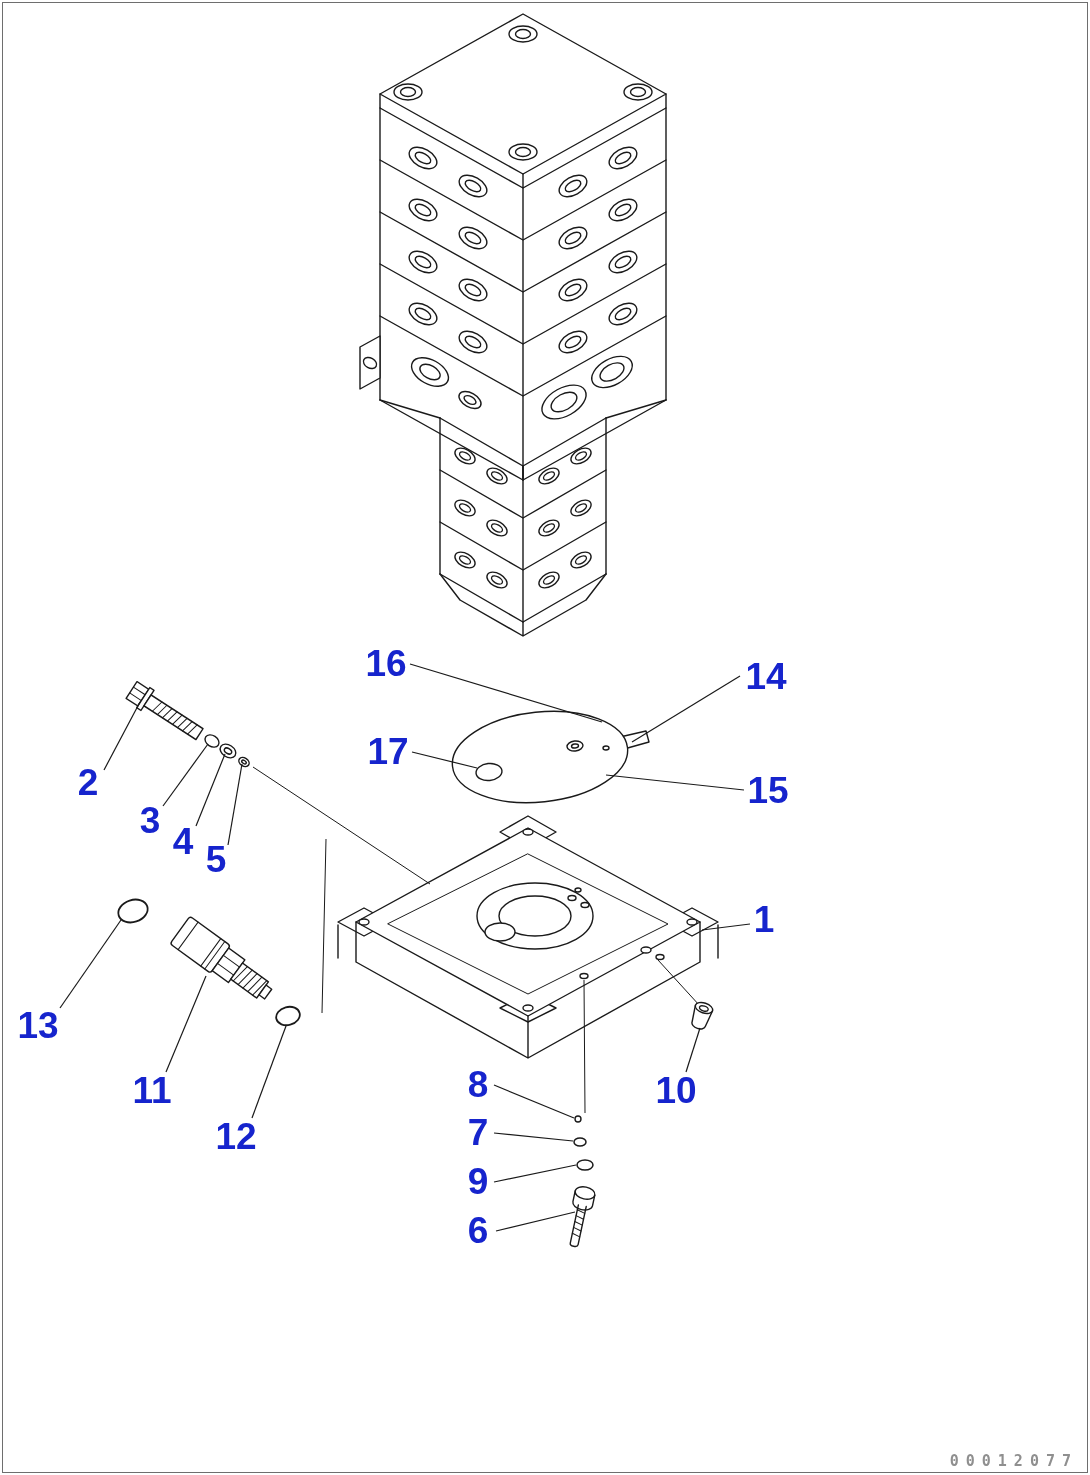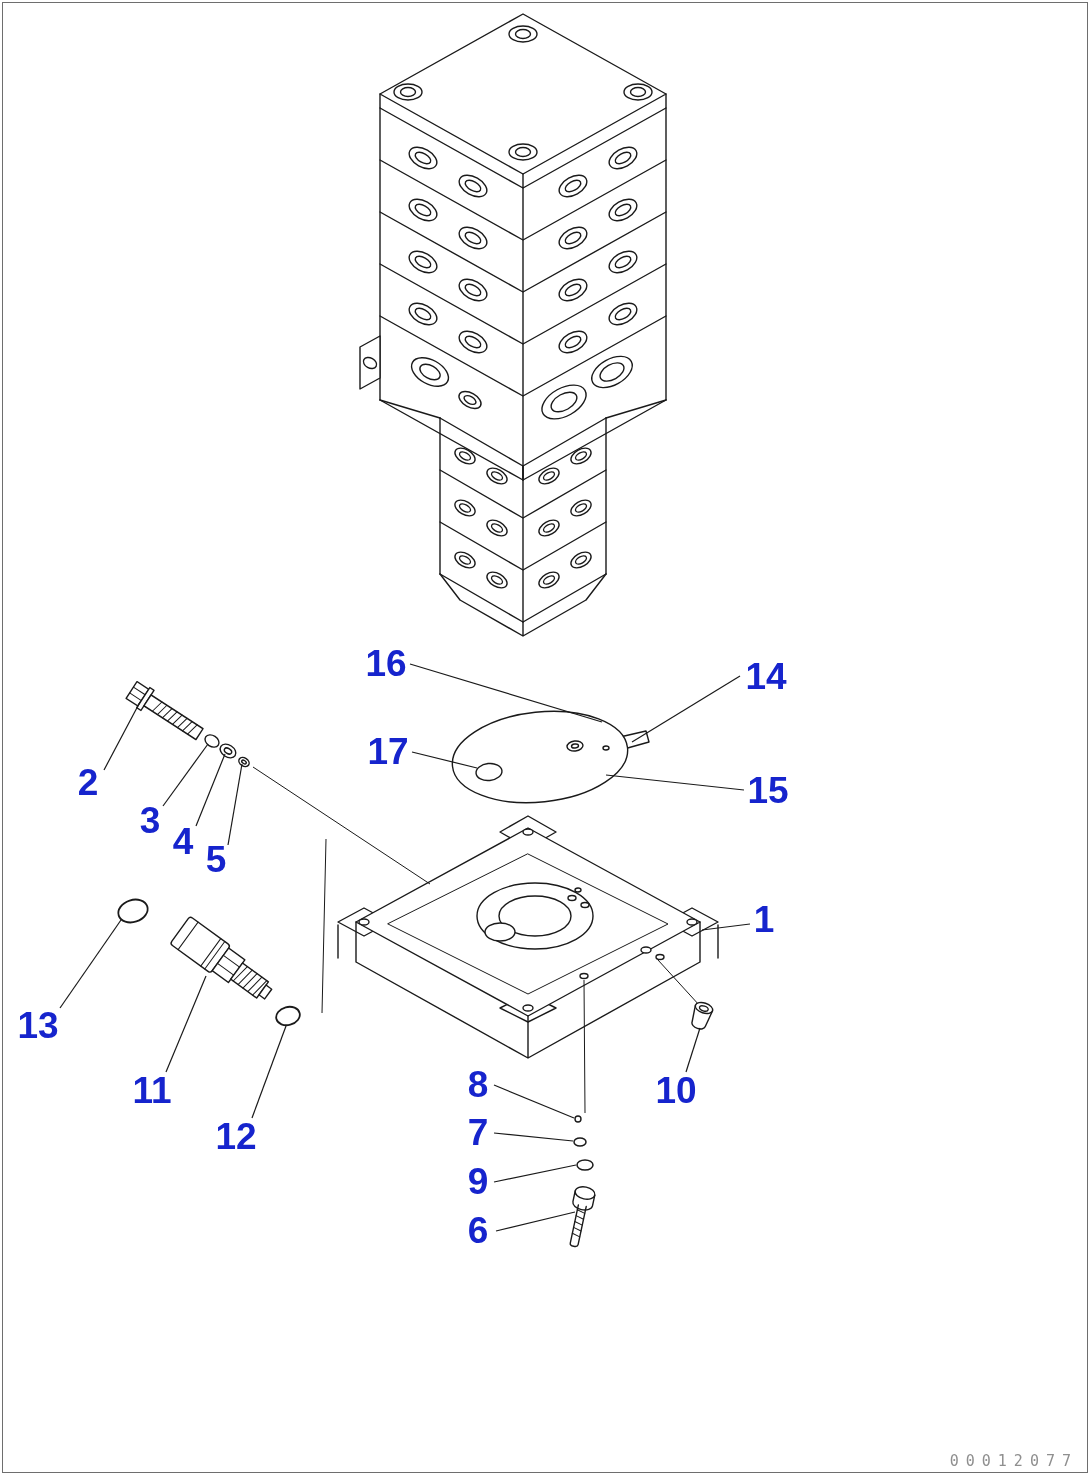--- a/index.html
+++ b/index.html
@@ -3,21 +3,21 @@
 <meta charset="utf-8">
 <style>
   html,body{margin:0;padding:0;background:#ffffff;}
   body{width:1090px;height:1475px;position:relative;font-family:"Liberation Sans",sans-serif;overflow:hidden;}
   .frame{position:absolute;inset:2px;border:1.5px solid #6e6e6e;pointer-events:none;}
   svg{position:absolute;left:0;top:0;}
   .draw{fill:#ffffff;stroke:#1a1a1a;stroke-width:1.4;stroke-linejoin:round;stroke-linecap:round;}
   .thin{fill:none;stroke:#1a1a1a;stroke-width:1;}
   .leader{fill:none;stroke:#1a1a1a;stroke-width:1.2;}
   .callout{fill:#1624cd;font-family:"Liberation Sans",sans-serif;font-weight:bold;font-size:37px;text-anchor:middle;}
-  .watermark{position:absolute;right:12px;bottom:5px;color:#8f8f8f;font-family:"DejaVu Sans Mono",monospace;font-size:15px;letter-spacing:7px;white-space:nowrap;}
+  .watermark{position:absolute;right:12px;bottom:5px;color:#8f8f8f;font-family:"DejaVu Sans Mono",monospace;font-size:15px;letter-spacing:7px;white-space:nowrap;font-weight:bold;}
 </style>
 </head>
 <body>
 
 <div class="frame"></div>
 
 <svg width="1090" height="1475" viewBox="0 0 1090 1475">
   <defs>
     <g id="port">
         <ellipse rx="15" ry="9"></ellipse>

